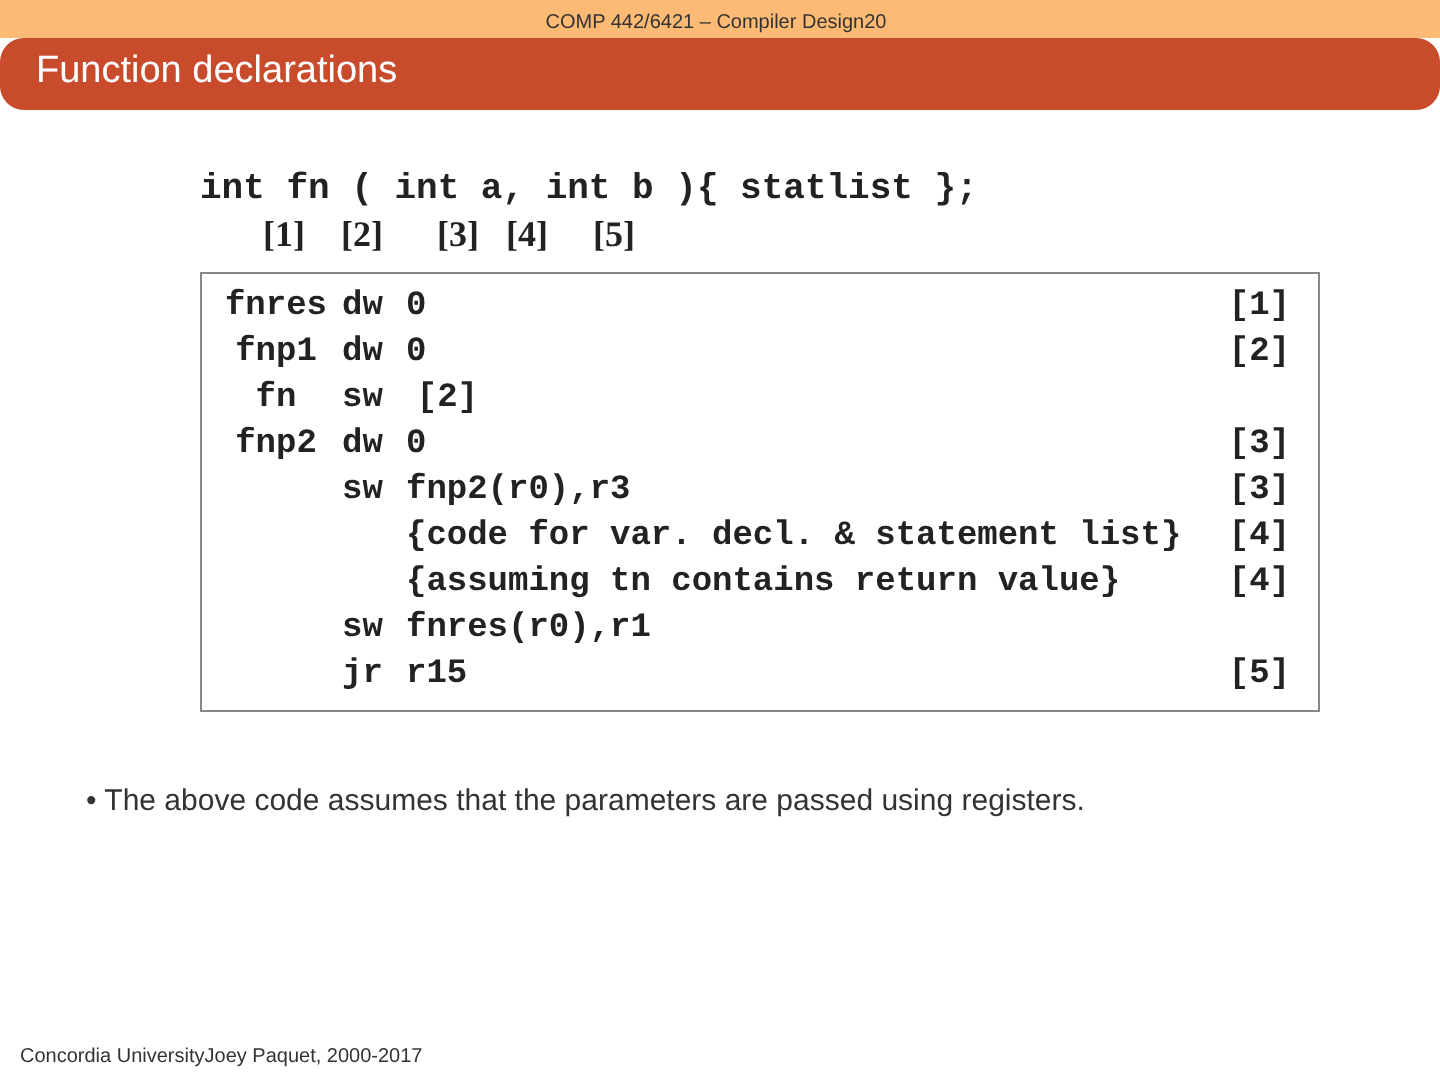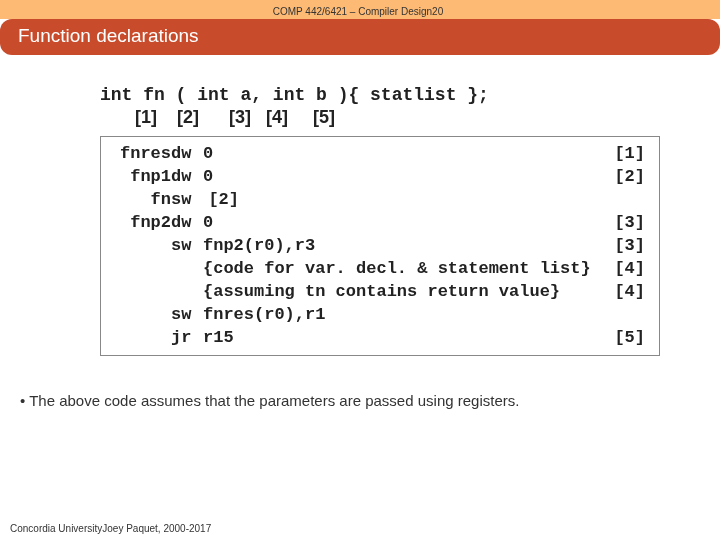--- a/index.html
+++ b/index.html
@@ -31,21 +31,21 @@
     padding: 30px 28px 10px 100px;
   }
   .decl-line {
     font-family: Consolas, 'Courier New', monospace;
     font-size: 18px;
     font-weight: bold;
     color: #222;
     white-space: pre;
   }
   .nums-line {
-    font-family: Liberation Sans, sans-serif;
+    font-family: Liberation Serif, serif;
     font-size: 18px;
     font-weight: bold;
     color: #222;
     white-space: pre;
     margin-top: 2px;
   }
   .code-box {
     border: 1px solid #888;
     margin-top: 8px;
     padding: 6px 10px 6px 0px;
@@ -55,40 +55,41 @@
     color: #222;
     width: 560px;
   }
   .row {
     display: flex;
     line-height: 1.35;
   }
   .col-label {
     width: 70px;
     flex-shrink: 0;
-    text-align: right;
+    text-align: center;
     padding-left: 4px;
   }
   .col-op {
     width: 32px;
     flex-shrink: 0;
   }
   .col-arg {
     flex: 1;
   }
   .col-tag {
     width: 40px;
     flex-shrink: 0;
     text-align: right;
     padding-right: 4px;
   }
   .bullet {
     font-size: 15px;
     color: #333;
     padding: 26px 30px 0 20px;
+    margin-left: 23px;
   }
   .bullet::before {
     content: "• ";
   }
   .footer {
     position: absolute;
     bottom: 6px;
     left: 0;
     right: 0;
     display: flex;

